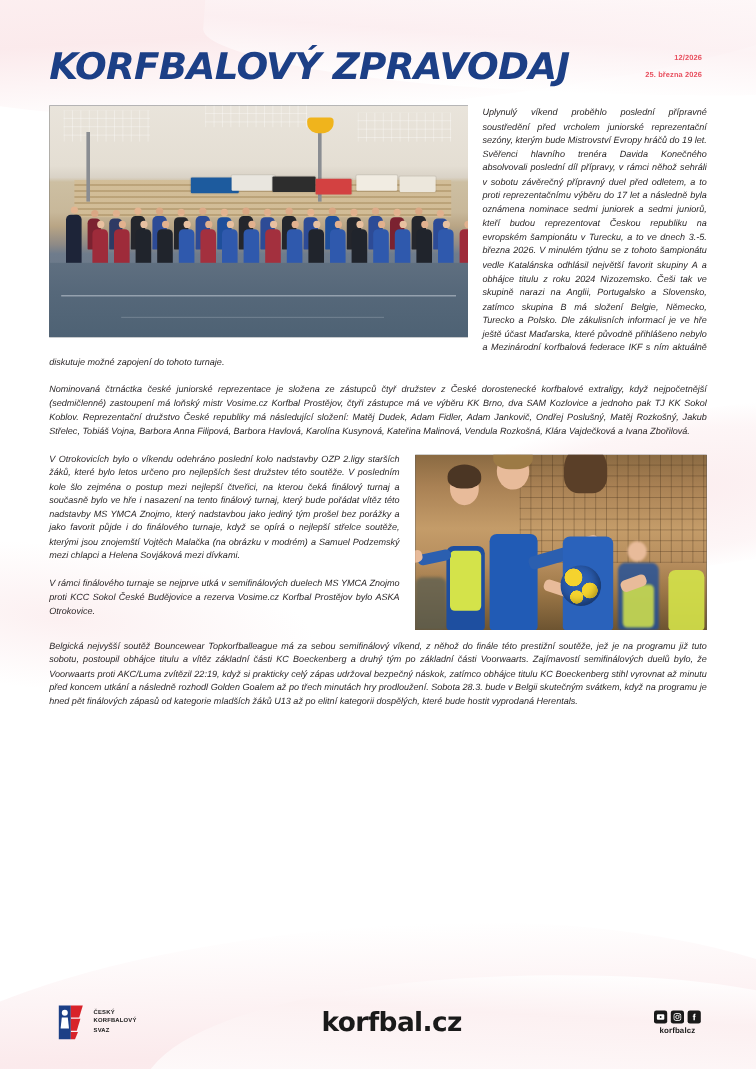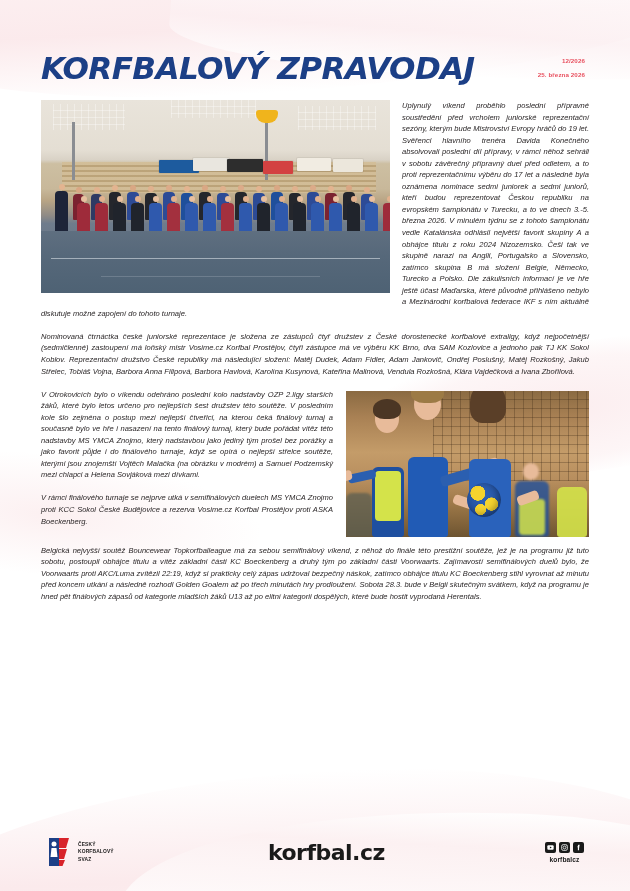--- a/index.html
+++ b/index.html
@@ -71,21 +71,21 @@
     width: 700px; height: 120px;
     background: linear-gradient(0deg, #ffffff 0%, #fcf1f2 70%, #ffffff 100%);
     border-radius: 60% 40% 0 0 / 100% 100% 0 0;
     transform: rotate(3deg);
     opacity: .85;
   }
 
   .content {
     position: relative;
     z-index: 2;
-    padding: 16px 41px;
+    padding: 4px 41px;
   }
 
   
   .header {
     position: relative;
     height: 62px;
     display: flex;
     align-items: center;
     justify-content: space-between;
     padding-top: 22px;
@@ -505,21 +505,21 @@
           <span class="pl-head" style="left:16px;top:-30px;width:27px;height:31px;"></span>
           <span class="pl-hair" style="left:11px;top:-36px;width:36px;height:40px;background:#5a3f28;border-radius:48% 48% 34% 34%;"></span>
           <span class="pl-arm" style="left:-6px;bottom:30px;width:22px;height:10px;background:#e8bb9a;transform:rotate(18deg);"></span>
           <span class="pl-arm" style="right:-8px;bottom:34px;width:22px;height:10px;background:#e8bb9a;transform:rotate(-20deg);"></span>
           <span class="ball" style="left:8px;bottom:20px;width:34px;height:34px;"></span>
         </div>
       </div>
 
       <p class="para">V Otrokovicích bylo o víkendu odehráno poslední kolo nadstavby OZP 2.ligy starších žáků, které bylo letos určeno pro nejlepších šest družstev této soutěže. V posledním kole šlo zejména o postup mezi nejlepší čtveřici, na kterou čeká finálový turnaj a současně bylo ve hře i nasazení na tento finálový turnaj, který bude pořádat vítěz této nadstavby MS YMCA Znojmo, který nadstavbou jako jediný tým prošel bez porážky a jako favorit půjde i do finálového turnaje, když se opírá o nejlepší střelce soutěže, kterými jsou znojemští Vojtěch Malačka (na obrázku v modrém) a Samuel Podzemský mezi chlapci a Helena Sovjáková mezi dívkami.</p>
 
-      <p class="para">V rámci finálového turnaje se nejprve utká v semifinálových duelech MS YMCA Znojmo proti KCC Sokol České Budějovice a rezerva Vosime.cz Korfbal Prostějov proti ASKA Boeckenberg.</p>
+      <p class="para">V rámci finálového turnaje se nejprve utká v semifinálových duelech MS YMCA Znojmo proti KCC Sokol České Budějovice a rezerva Vosime.cz Korfbal Prostějov bylo ASKA Otrokovice.</p>
 
       <div class="clearfix"></div>
 
       <p class="para">Belgická nejvyšší soutěž Bouncewear Topkorfballeague má za sebou semifinálový víkend, z něhož do finále této prestižní soutěže, jež je na programu již tuto sobotu, postoupil obhájce titulu a vítěz základní části KC Boeckenberg a druhý tým po základní části Voorwaarts. Zajímavostí semifinálových duelů bylo, že Voorwaarts proti AKC/Luma zvítězil 22:19, když si prakticky celý zápas udržoval bezpečný náskok, zatímco obhájce titulu KC Boeckenberg stihl vyrovnat až minutu před koncem utkání a následně rozhodl Golden Goalem až po třech minutách hry prodloužení. Sobota 28.3. bude v Belgii skutečným svátkem, když na programu je hned pět finálových zápasů od kategorie mladších žáků U13 až po elitní kategorii dospělých, které bude hostit vyprodaná Herentals.</p>
     </div>
   </div>
 
   <div class="footer">
 
     <div class="brand-left">

